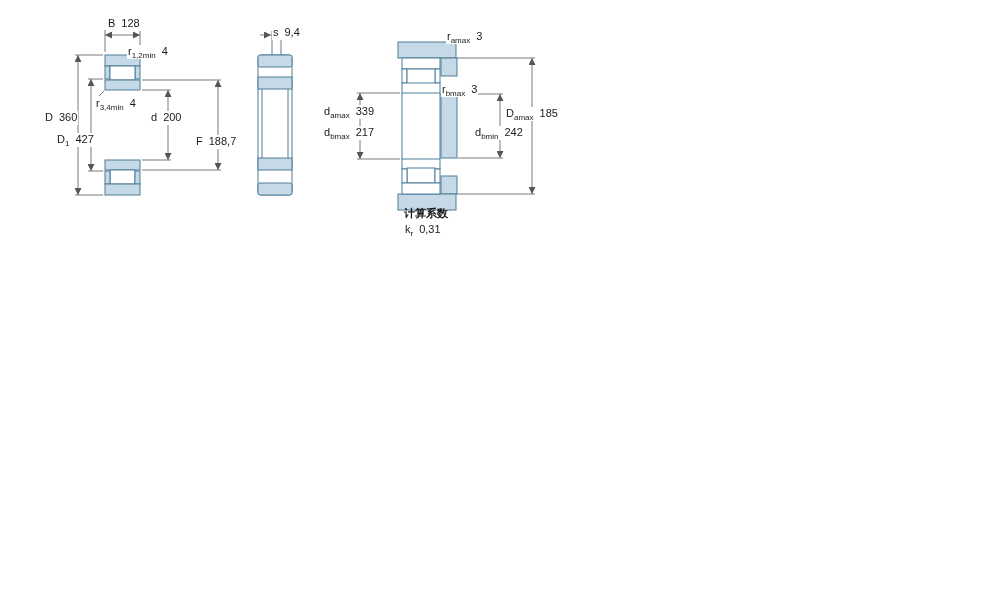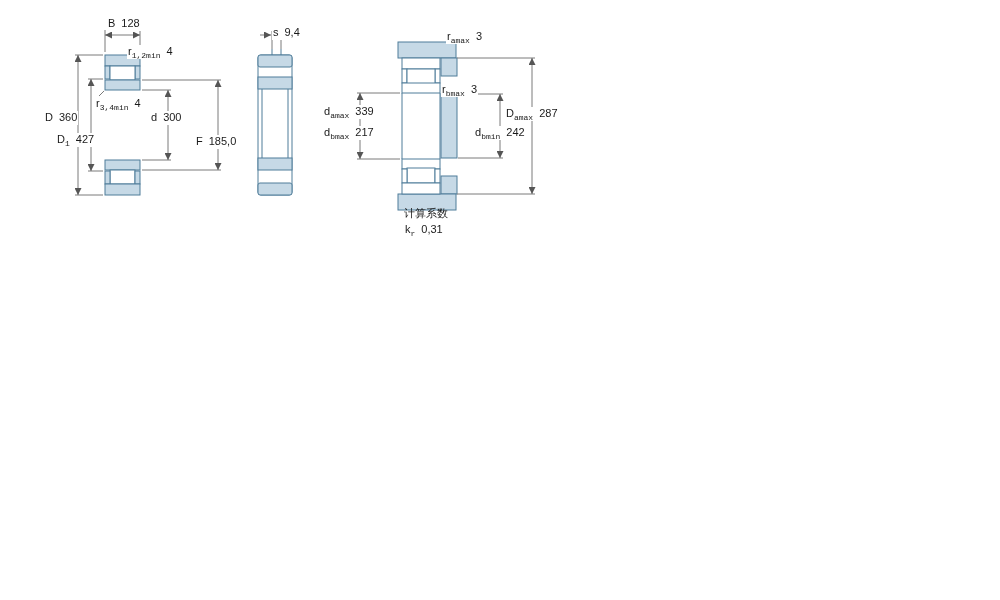--- a/index.html
+++ b/index.html
@@ -1,23 +1,23 @@
 <!DOCTYPE html>
 <html><head>
 <meta charset="utf-8">
 <style>
   html,body{margin:0;padding:0;background:#fff;}
   #canvas{position:relative;width:1000px;height:600px;background:#ffffff;
           font-family:"Liberation Sans",sans-serif;overflow:hidden;}
   #drawing-svg{position:absolute;left:0;top:0;}
   .lbl{position:absolute;font-size:11px;color:#1a1a1a;background:#ffffff;
        white-space:nowrap;line-height:13px;padding:0 1px;}
-  .lbl .sub{font-size:8px;position:relative;top:2.5px;font-family:Liberation Mono, monospace;}
+  .lbl .sub{font-size:8px;position:relative;top:2.5px;}
   .lbl .val{margin-left:6px;}
-  .heading{font-weight:normal;background:transparent;}
+  .heading{font-weight:bold;background:transparent;}
 </style>
 </head>
 <body>
 
 <div id="canvas">
 
   <svg id="drawing-svg" width="1000" height="600" viewBox="0 0 1000 600">
     <defs>
       <marker id="ar" viewBox="0 0 10 10" refX="10" refY="5" markerWidth="7" markerHeight="7" orient="auto-start-reverse">
         <path d="M0,0 L10,5 L0,10 z" fill="#555"></path>
@@ -139,25 +139,25 @@
 
   <span class="lbl" style="left:44px;top:111px">
     <span class="sym">D</span><span class="sub"></span><span class="val">360</span>
   </span>
 
   <span class="lbl" style="left:56px;top:133px">
     <span class="sym">D</span><span class="sub">1</span><span class="val">427</span>
   </span>
 
   <span class="lbl" style="left:150px;top:111px">
-    <span class="sym">d</span><span class="sub"></span><span class="val">300</span>
+    <span class="sym">d</span><span class="sub"></span><span class="val">200</span>
   </span>
 
   <span class="lbl" style="left:195px;top:135px">
-    <span class="sym">F</span><span class="sub"></span><span class="val">185,0</span>
+    <span class="sym">F</span><span class="sub"></span><span class="val">188,7</span>
   </span>
 
   <span class="lbl" style="left:272px;top:26px">
     <span class="sym">s</span><span class="sub"></span><span class="val">9,4</span>
   </span>
 
   <span class="lbl" style="left:446px;top:30px">
     <span class="sym">r</span><span class="sub">amax</span><span class="val">3</span>
   </span>
 
@@ -167,21 +167,21 @@
 
   <span class="lbl" style="left:323px;top:105px">
     <span class="sym">d</span><span class="sub">amax</span><span class="val">339</span>
   </span>
 
   <span class="lbl" style="left:323px;top:126px">
     <span class="sym">d</span><span class="sub">bmax</span><span class="val">217</span>
   </span>
 
   <span class="lbl" style="left:505px;top:107px">
-    <span class="sym">D</span><span class="sub">amax</span><span class="val">287</span>
+    <span class="sym">D</span><span class="sub">amax</span><span class="val">185</span>
   </span>
 
   <span class="lbl" style="left:474px;top:126px">
     <span class="sym">d</span><span class="sub">bmin</span><span class="val">242</span>
   </span>
 
   <div class="lbl heading" style="left:403px;top:207px">计算系数</div>
 
   <span class="lbl" style="left:404px;top:223px">
     <span class="sym">k</span><span class="sub">r</span><span class="val">0,31</span>

